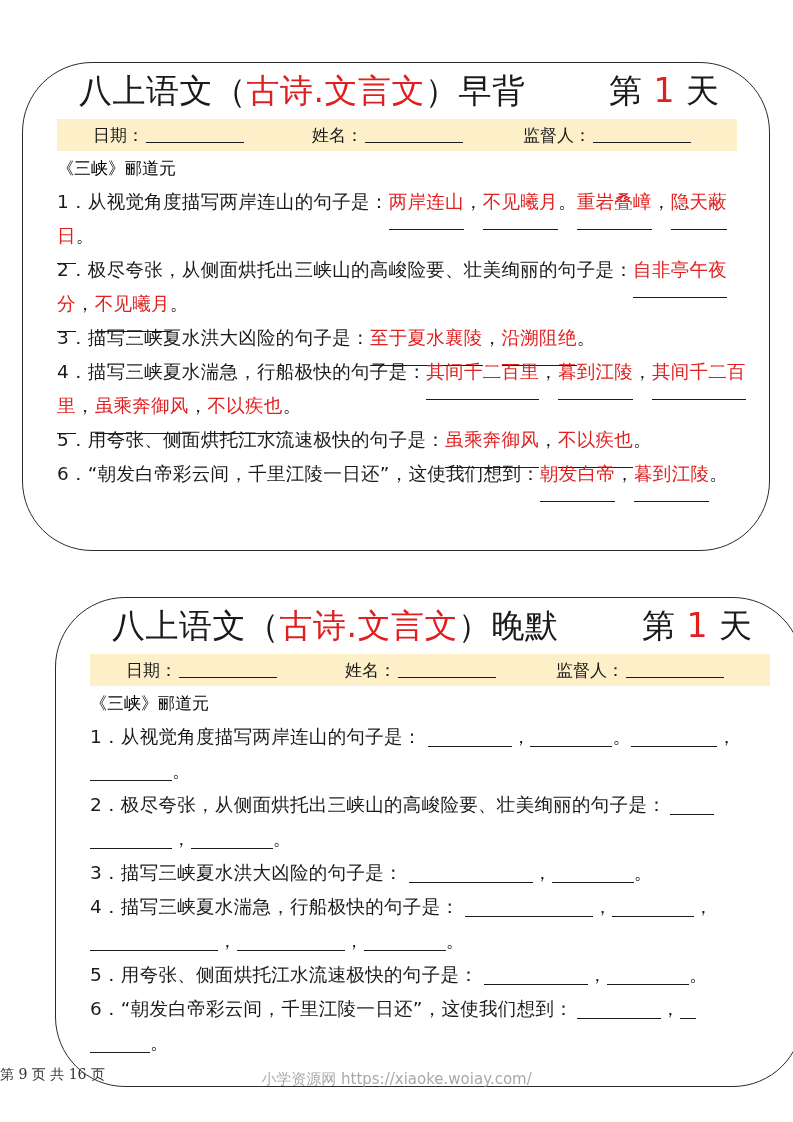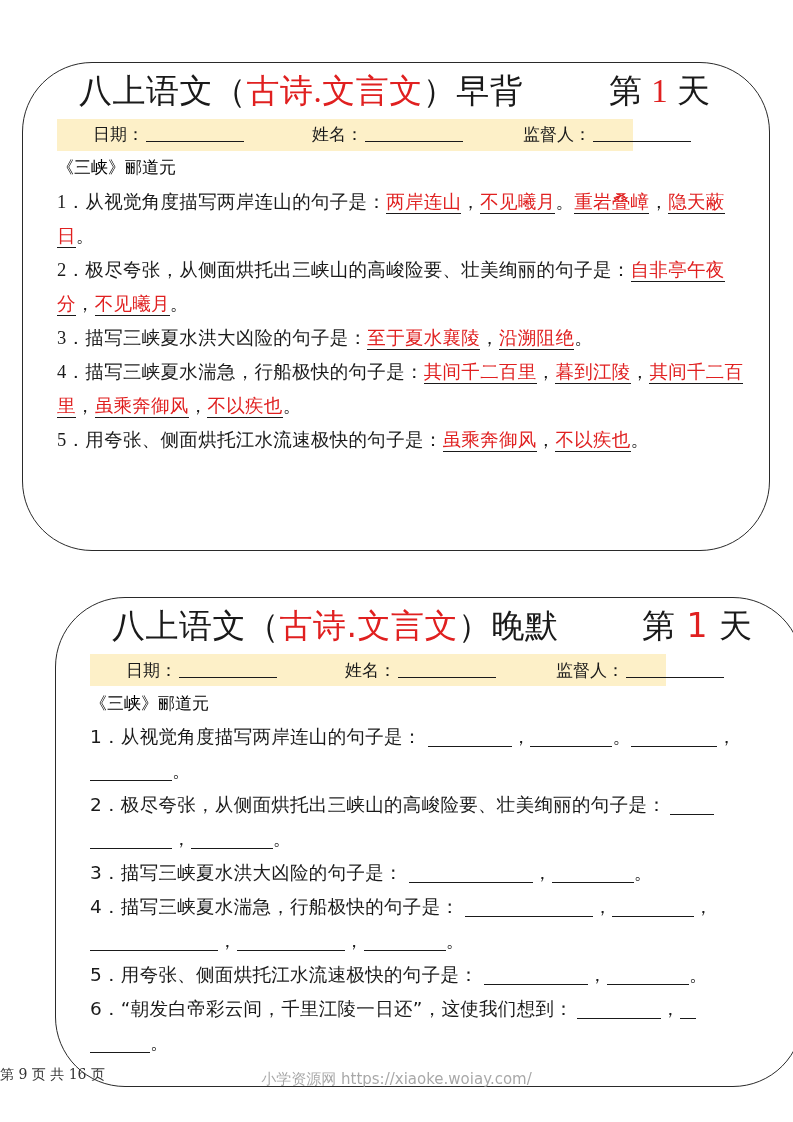--- a/index.html
+++ b/index.html
@@ -8,50 +8,50 @@
     font-family: "DejaVu Sans", "Liberation Sans", sans-serif;
     color: #1a1a1a;
   }
   .card {
     position: absolute;
     left: 22px; width: 748px;
     border: 1.6px solid #2a2a2a;
     border-radius: 70px;
     box-sizing: border-box;
   }
-  .card.morning { top: 62px; height: 489px; font-family: Liberation Serif, serif; }
+  .card.morning { top: 62px; height: 489px; }
   .card.evening { top: 597px; height: 490px; margin-left: 33px; }
   .title-row {
     position: absolute; left: 0; right: 0; top: 4px; height: 48px;
     font-size: 33px; line-height: 48px; letter-spacing: 0.5px;
   }
   .title-main { position: absolute; left: 56px; top: 0; white-space: nowrap; }
   .title-day { position: absolute; left: 586px; top: 0; white-space: nowrap; }
   .red { color: #e02020; }
   .info-bar {
-    position: absolute; left: 34px; width: 576px; top: 56px; height: 32px;
+    position: absolute; left: 34px; width: 680px; top: 56px; height: 32px;
     background: #fdf0c8;
     font-size: 17px; line-height: 32px;
   }
   .info-field { position: absolute; top: 0; white-space: nowrap; }
   .info-field .blank {
     display: inline-block; width: 98px; border-bottom: 1.2px solid #1a1a1a;
     height: 20px; vertical-align: -2px; margin-left: 2px;
   }
   .source {
     position: absolute; left: 34px; top: 92px;
     font-size: 17px; line-height: 26px; color: #000000;
   }
   .qa {
     position: absolute; left: 34px; width: 690px; top: 122px;
     font-size: 18.5px; line-height: 34px; letter-spacing: 0.3px;
   }
   .qa p { margin: 0; }
   .ans {
-    color: #e02020; border-bottom: 1.3px solid #1a1a1a; padding-bottom: 1px;
+    color: #e02020; border-bottom: 1.3px solid #1a1a1a; padding-bottom: 17px;
   }
   .gap {
     display: inline-block; border-bottom: 1.2px solid #1a1a1a; height: 22px;
     vertical-align: -4px;
   }
   .footer {
     position: absolute; left: 0; width: 793px; top: 1064px; text-align: left;
     font-family: "DejaVu Serif", "Liberation Serif", serif;
     font-size: 14px; color: #333; line-height: 20px;
   }
@@ -74,20 +74,21 @@
     <span class="info-field" style="left:255px"><span>姓名：</span><span class="blank"></span></span>
     <span class="info-field" style="left:466px"><span>监督人：</span><span class="blank"></span></span>
   </div>
   <div class="source">《三峡》郦道元</div>
   <div class="qa">
     <p><span>1．从视觉角度描写两岸连山的句子是：</span><span class="ans">两岸连山</span><span>，</span><span class="ans">不见曦月</span><span>。</span><span class="ans">重岩叠嶂</span><span>，</span><span class="ans">隐天蔽日</span><span>。</span></p>
     <p><span>2．极尽夸张，从侧面烘托出三峡山的高峻险要、壮美绚丽的句子是：</span><span class="ans">自非亭午夜分</span><span>，</span><span class="ans">不见曦月</span><span>。</span></p>
     <p><span>3．描写三峡夏水洪大凶险的句子是：</span><span class="ans">至于夏水襄陵</span><span>，</span><span class="ans">沿溯阻绝</span><span>。</span></p>
     <p><span>4．描写三峡夏水湍急，行船极快的句子是：</span><span class="ans">其间千二百里</span><span>，</span><span class="ans">暮到江陵</span><span>，</span><span class="ans">其间千二百里</span><span>，</span><span class="ans">虽乘奔御风</span><span>，</span><span class="ans">不以疾也</span><span>。</span></p>
     <p><span>5．用夸张、侧面烘托江水流速极快的句子是：</span><span class="ans">虽乘奔御风</span><span>，</span><span class="ans">不以疾也</span><span>。</span></p>
+    <p><span>6．“朝发白帝彩云间，千里江陵一日还”，这使我们想到：</span><span class="ans">朝发白帝</span><span>，</span><span class="ans">暮到江陵</span><span>。</span></p>
   </div>
 </div>
 
 <div class="card evening">
   <div class="title-row">
     <span class="title-main"><span>八上语文（</span><span class="red">古诗.文言文</span><span>）晚默</span></span>
     <span class="title-day"><span>第 </span><span class="red">1</span><span> 天</span></span>
   </div>
   <div class="info-bar">
     <span class="info-field" style="left:36px"><span>日期：</span><span class="blank"></span></span>

